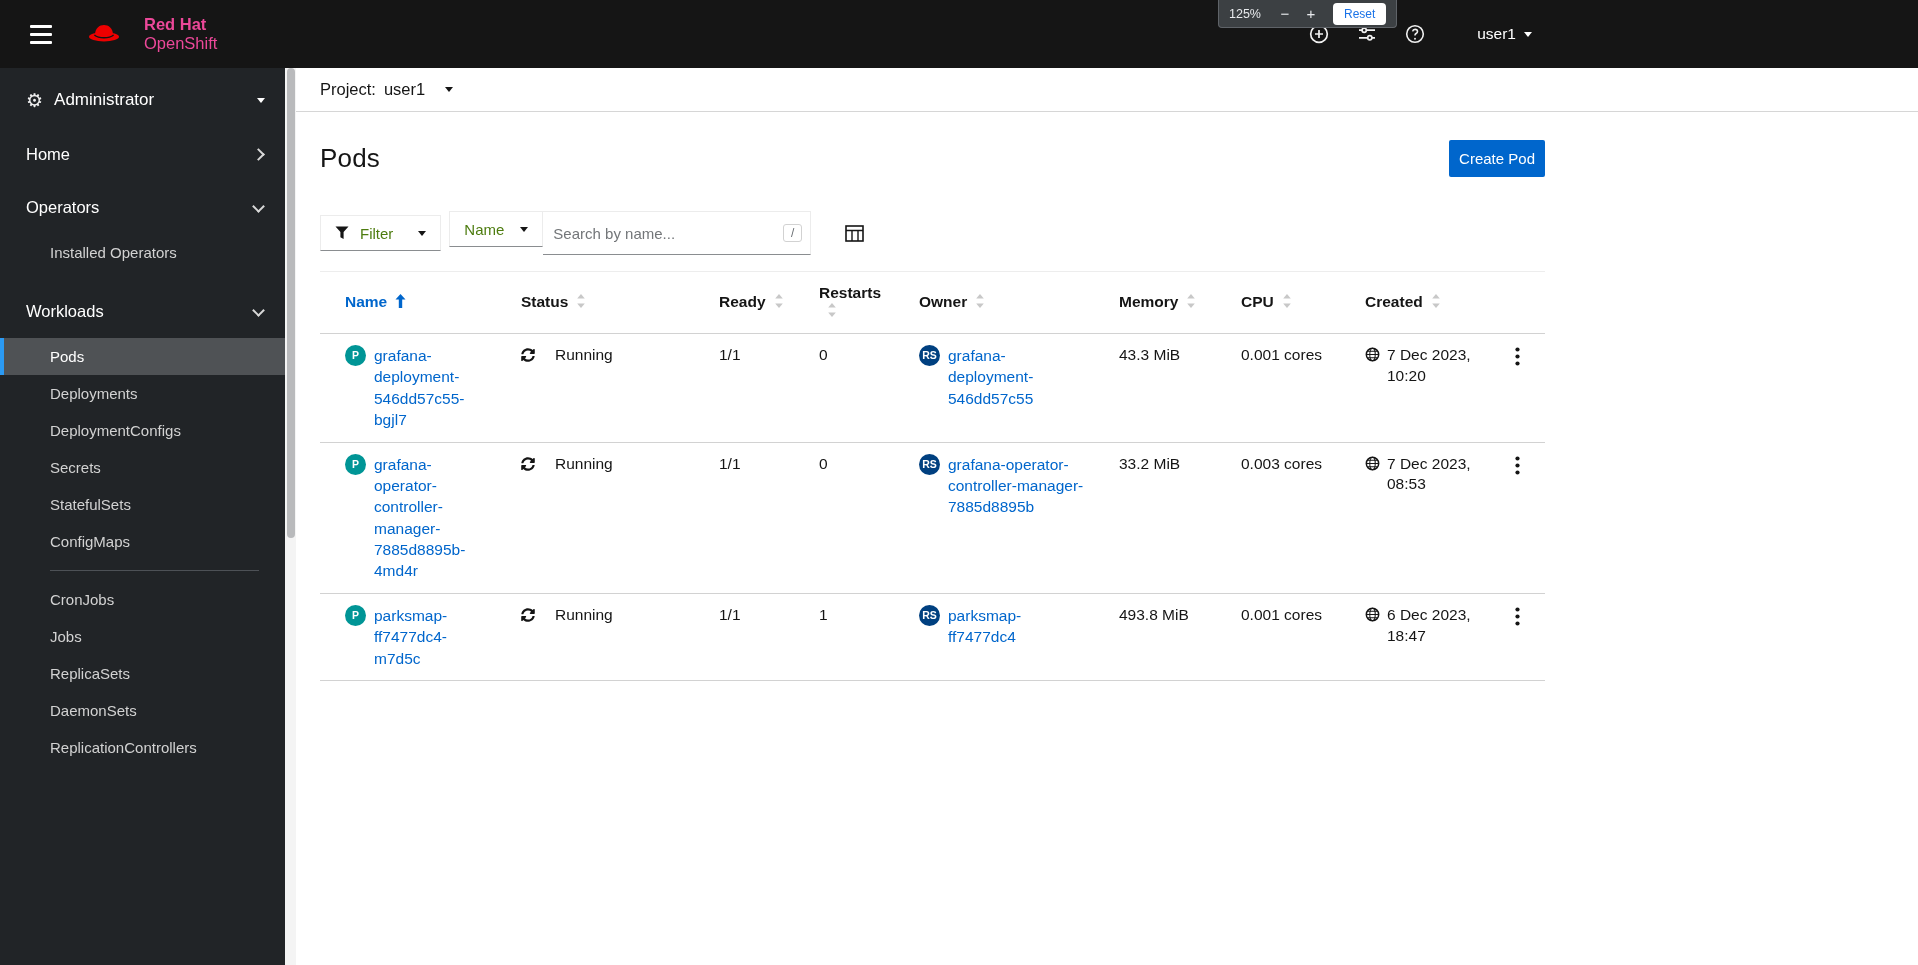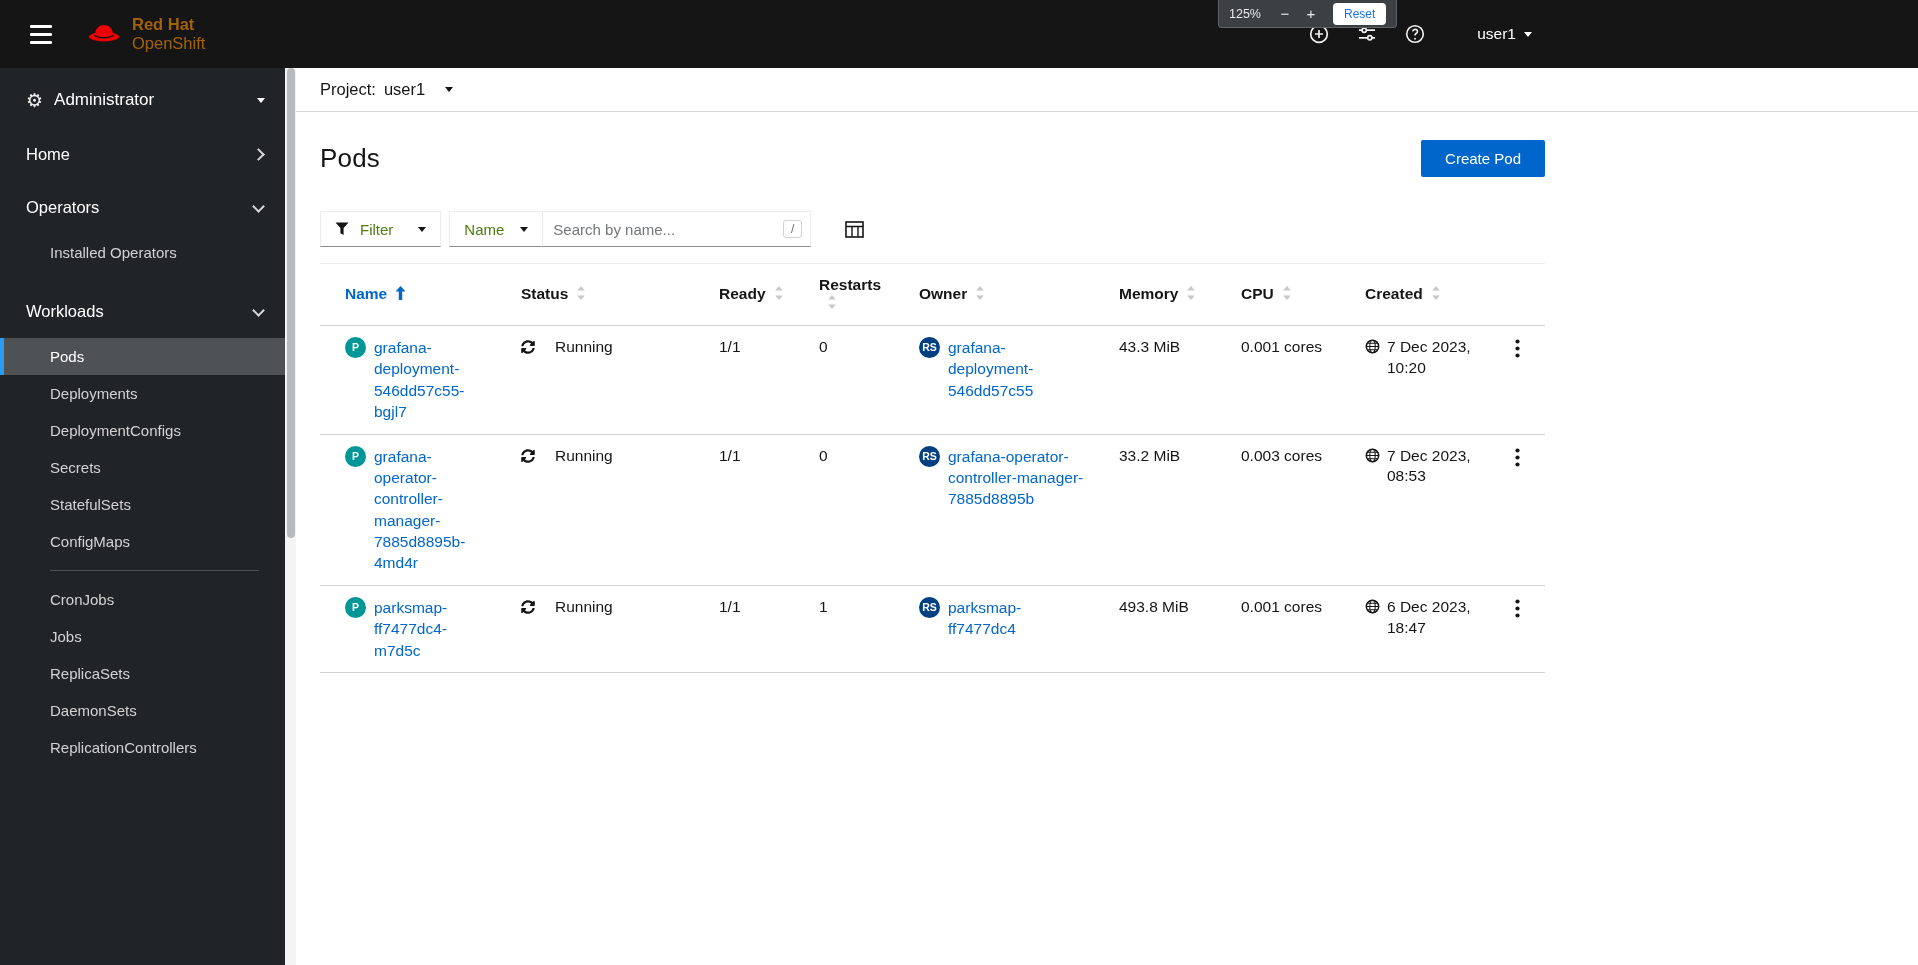--- a/index.html
+++ b/index.html
@@ -13,21 +13,21 @@
 
   
   .masthead {
     height:68px; background:var(--masthead-bg,#151515); color:#fff;
     display:flex; align-items:center; position:relative;
   }
   .hamburger { background:none; border:0; cursor:pointer; margin-left:26px;
     display:flex; flex-direction:column; gap:5px; padding:4px; }
   .hamburger .bar { width:22px; height:3px; background:#fff; border-radius:1px; }
   .brand { display:flex; align-items:center; gap:10px; margin-left:30px; cursor:pointer; }
-  .brand-text { line-height:1.15; font-size:16.5px; color:#a16207; }
+  .brand-text { line-height:1.15; font-size:16.5px; color:#ec4899;margin-left:12px; }
   .brand-text .l1 { font-weight:700; }
   .masthead-right { margin-left:auto; display:flex; align-items:center; padding-right:386px; }
   .mh-icons { display:flex; align-items:center; gap:28px; }
   .mh-icon { color:#f0f0f0; cursor:pointer; display:inline-flex; }
   .user-menu { display:flex; align-items:center; gap:8px; margin-left:52px; cursor:pointer;
     font-size:15.5px; color:#fff; }
   .caret-down { display:inline-block; width:0; height:0;
     border-left:4.5px solid transparent; border-right:4.5px solid transparent;
     border-top:5.5px solid currentColor; }
 
@@ -75,36 +75,36 @@
   .content { flex:1; background:#fff; overflow:hidden; }
   .project-bar { height:44px; display:flex; align-items:center; padding-left:24px;
     border-bottom:1px solid #d6d6d6; background:#fff; }
   .project-select { display:flex; align-items:center; gap:6px; font-size:16.5px; cursor:pointer; }
   .project-select .caret-down { margin-left:14px; color:#151515; }
   .project-value { margin-left:2px; }
 
   .page-header { display:flex; align-items:center; width:1225px; margin:28px 0 0 24px; }
   .page-title { margin:0; font-size:26px; font-weight:500; letter-spacing:.2px; color:#151515; }
   .create-btn { margin-left:auto; background:var(--primary,#0066cc); color:#fff; border:0;
-    font-size:15px; padding:10px 24px; border-radius:2px; cursor:pointer;
+    font-size:15px; padding:10px 10px; border-radius:2px; cursor:pointer;
     font-family:inherit; }
 
   
   .toolbar { display:flex; align-items:center; margin:34px 0 0 24px; }
   .dropdown { height:36px; background:#fff; display:flex; align-items:center;
     border:1px solid #ececec; border-bottom-color:#8a8d90; cursor:pointer;
     font-size:15px; color:#4d7c0f; }
   .filter-dd { padding:0 14px; gap:11px; }
   .filter-dd .caret-down { margin-left:14px; color:#151515; }
   .funnel { display:inline-flex; color:#151515; }
   .input-group { display:flex; margin-left:8px; }
   .attr-dd { padding:0 14px; gap:16px; }
   .attr-dd .caret-down { color:#151515; }
   .search-wrap { position:relative; }
-  .search-input { width:268px; height:36px; border:1px solid #ececec;
+  .search-input { width:268px; height:44px; border:1px solid #ececec;
     border-bottom-color:#8a8d90; border-left:none; padding:0 34px 0 10px;
     font-size:15px; font-family:inherit; color:#151515; outline:none; }
   .search-input::placeholder { color:#737679; }
   .key-hint { position:absolute; right:9px; top:50%; transform:translateY(-50%);
     border:1px solid #d2d2d2; border-radius:3px; font-size:12px; color:#6a6e73;
     padding:1px 7px; background:#fff; }
   .columns-btn { margin-left:30px; background:none; border:0; cursor:pointer;
     color:#151515; display:inline-flex; padding:4px; }
 
   

